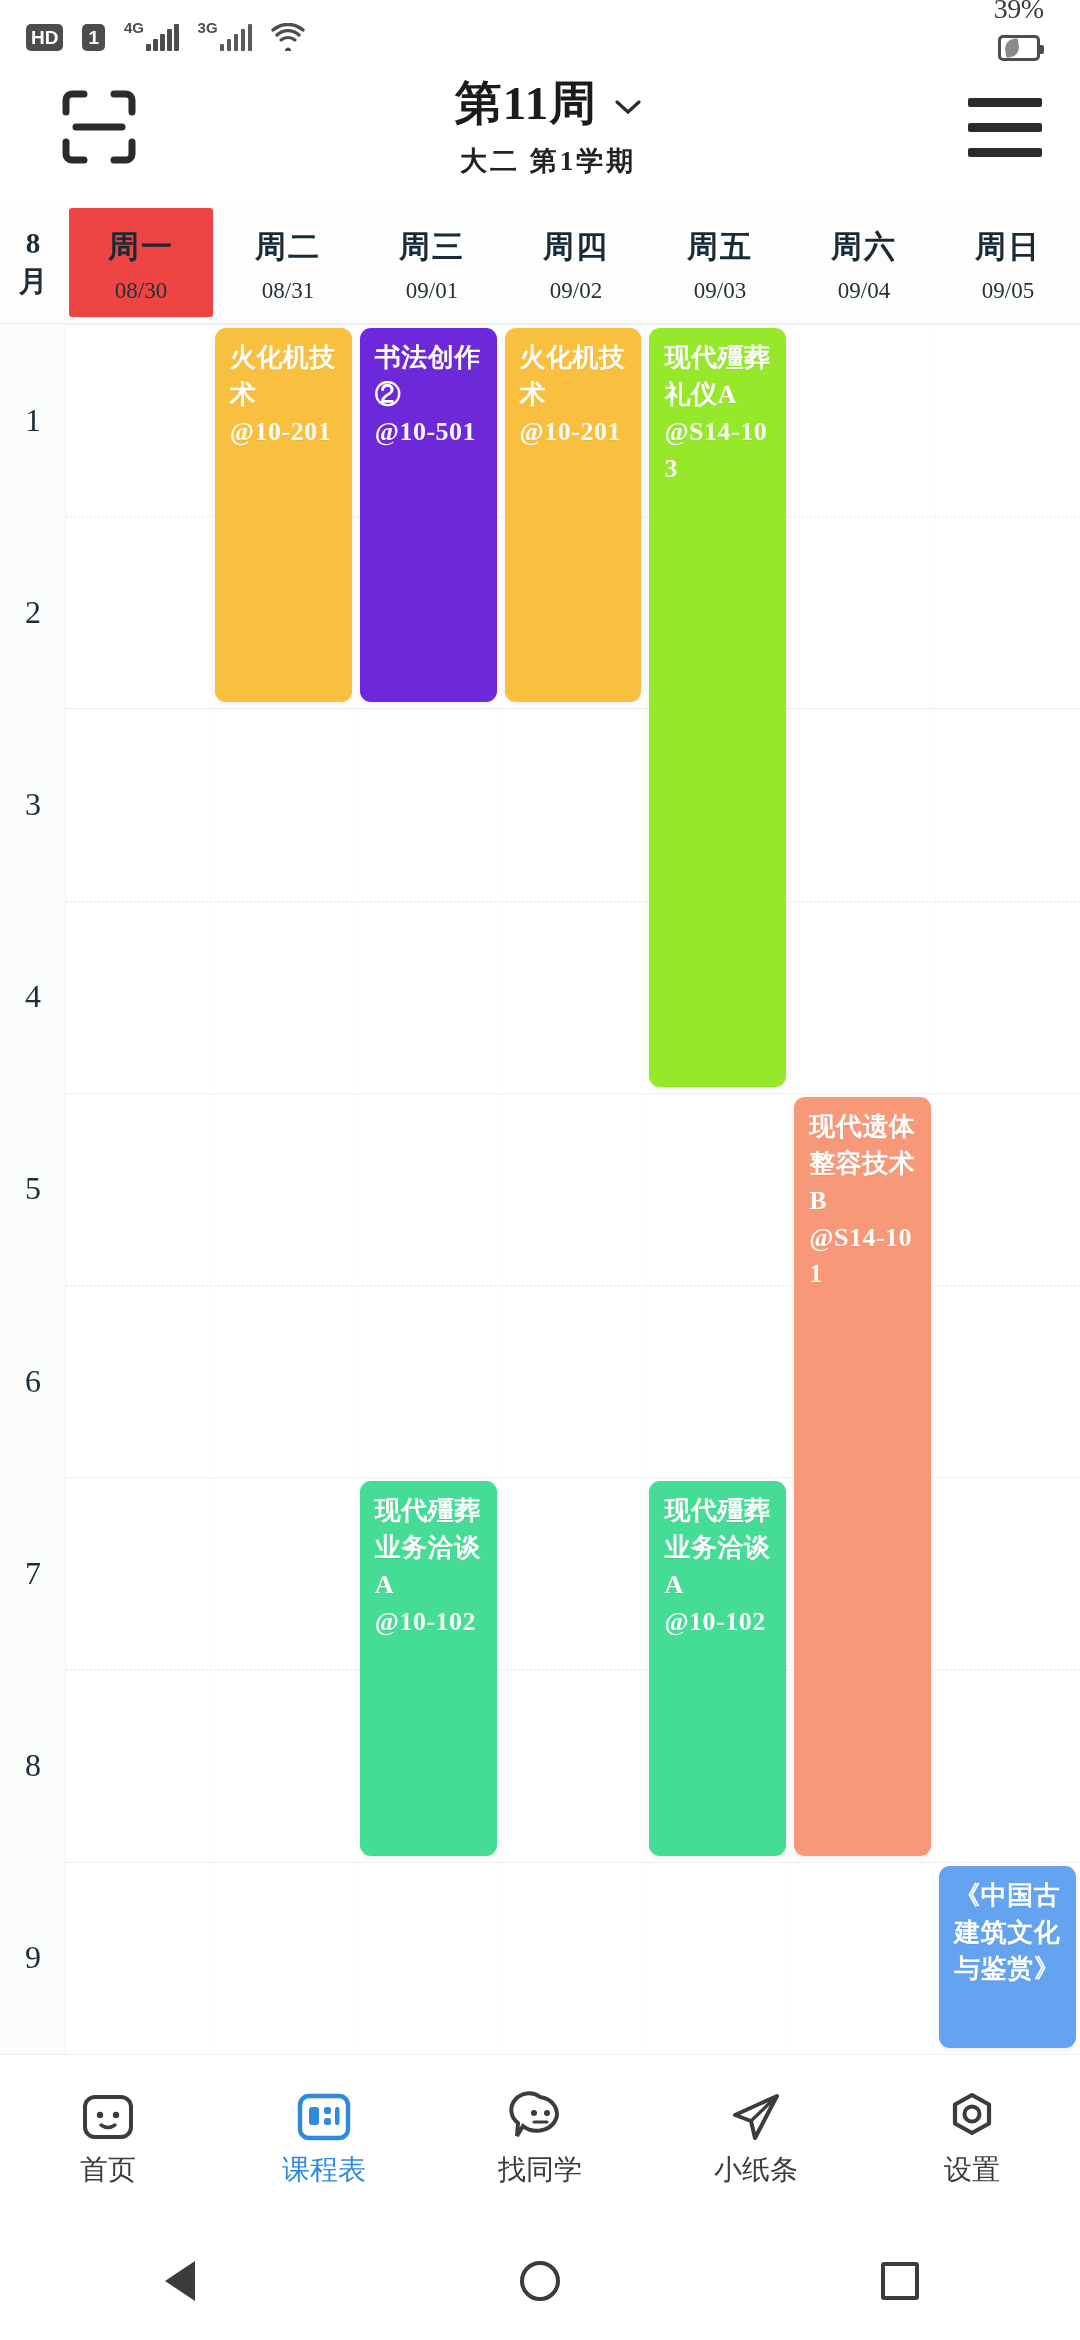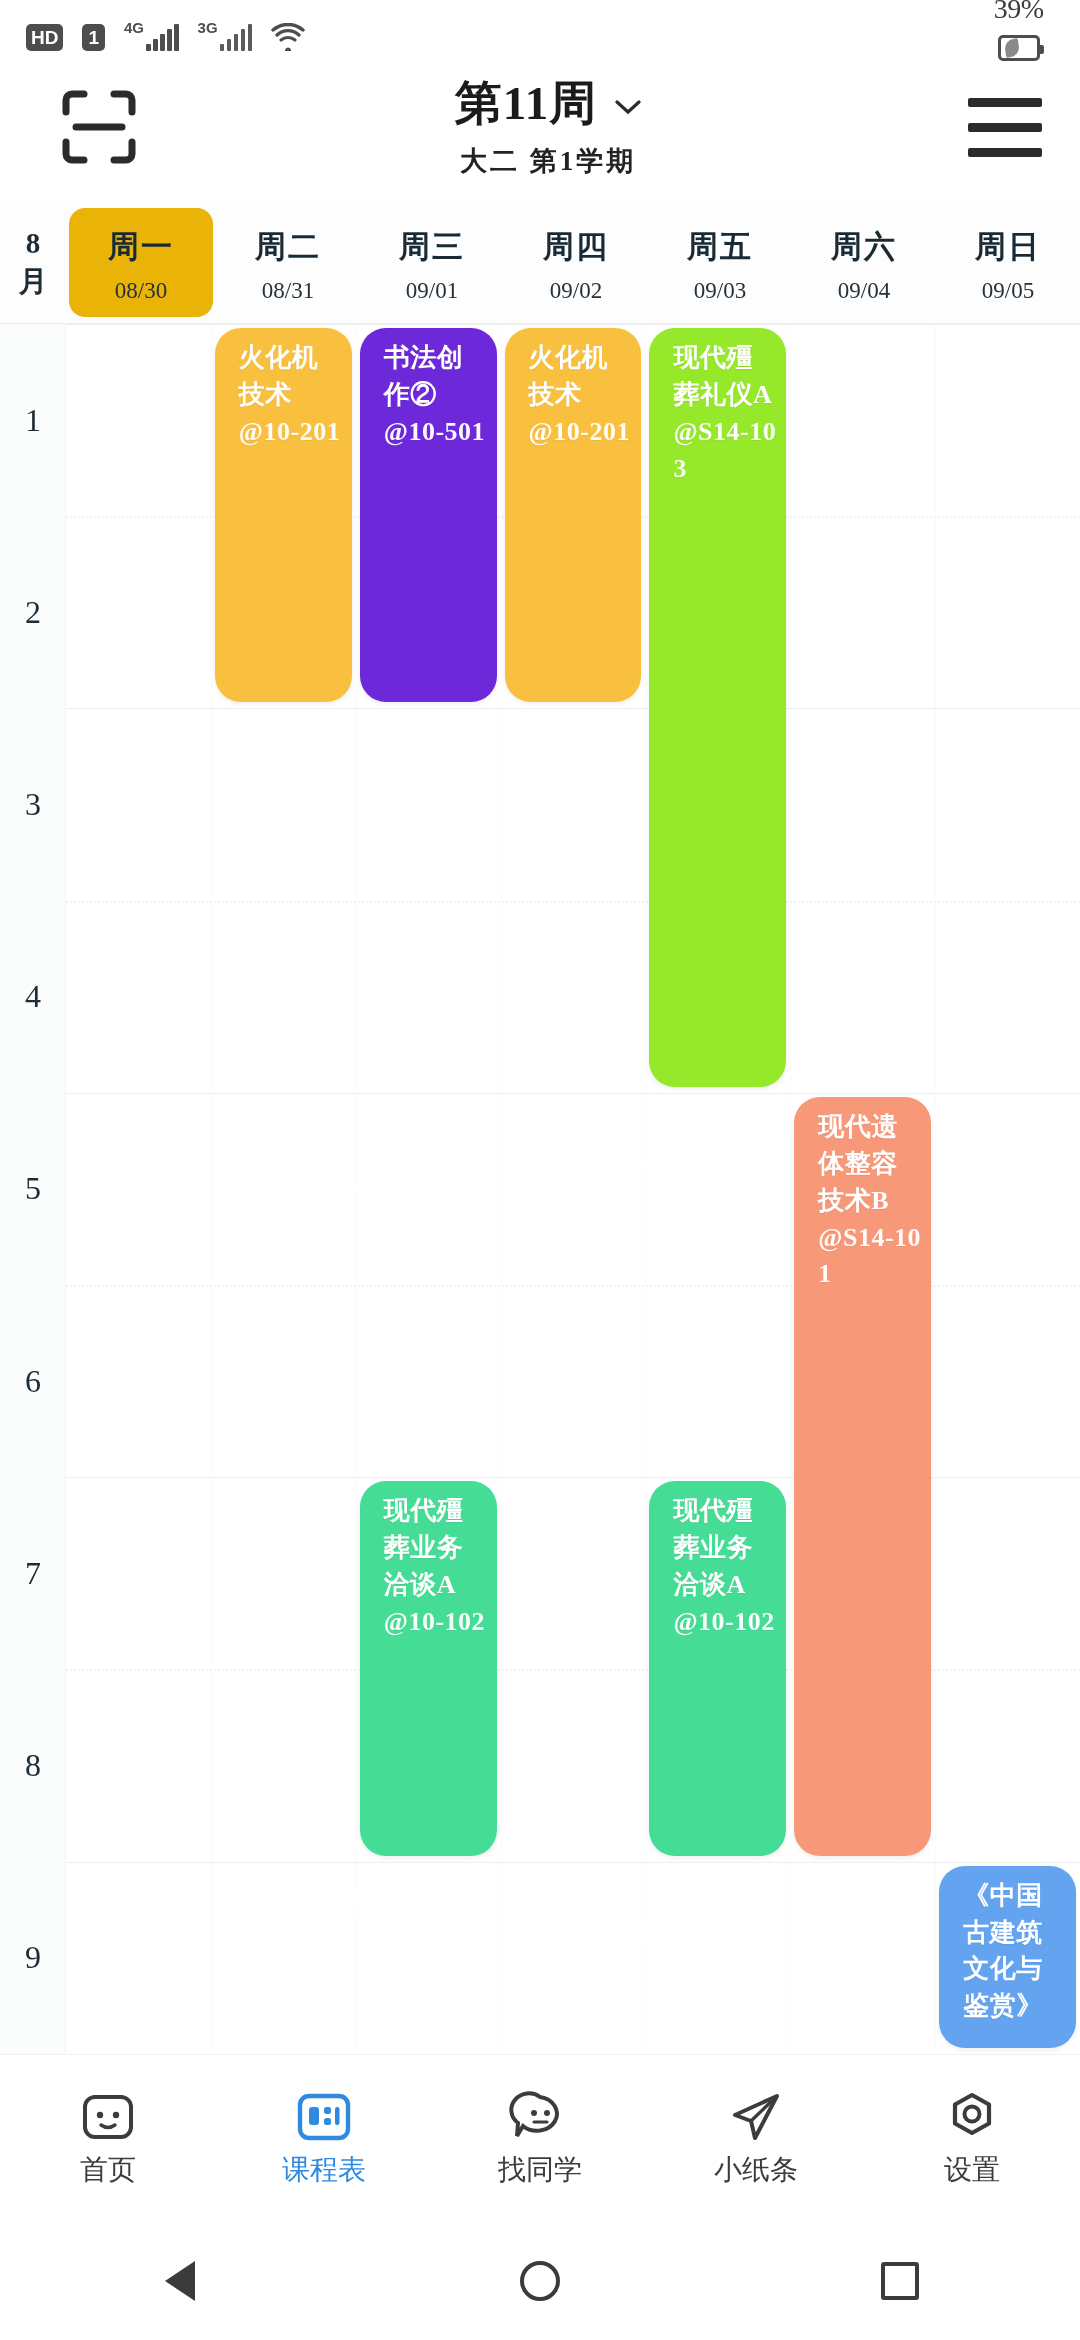--- a/index.html
+++ b/index.html
@@ -95,21 +95,21 @@
     width: 66px; flex: 0 0 66px;
     display: flex; flex-direction: column; align-items: center; justify-content: center;
     font-size: 29px; font-weight: 700; color: #1d2b33; line-height: 1.28;
     font-family: "Liberation Serif", serif;
   }
   .wh-day {
     flex: 1 1 0; display: flex; flex-direction: column;
     align-items: center; justify-content: center;
     padding-top: 4px;
   }
-  .wh-day.active { background: #eab308; border-radius: 16px; margin: 6px 3px; }
+  .wh-day.active { background: #ef4444; border-radius: 3px; margin: 6px 3px; }
   .wh-name {
     font-size: 31px; font-weight: 700; color: #172a36; letter-spacing: 2px;
     font-family: "Liberation Serif", serif;
   }
   .wh-date {
     font-size: 23px; color: #23313a; margin-top: 10px;
     font-family: "Liberation Serif", serif;
   }
 
   
@@ -134,22 +134,22 @@
   }
   .hline.solid { border-top: 1px solid #eceeef; }
   .vline {
     position: absolute; top: 0; width: 0; height: 1730px;
     border-left: 1px dotted #f7f7f8;
   }
 
   #cards { position: absolute; left: 66px; top: 0; width: 1014px; height: 1730px; }
   .card {
     position: absolute;
-    border-radius: 26px;
-    padding: 12px 9px 0 24px;
+    border-radius: 11px;
+    padding: 12px 9px 0 15px;
     color: #ffffff;
     font-family: "Liberation Serif", serif;
     font-size: 26px;
     line-height: 1.42;
     overflow: hidden;
     box-shadow: 0 2px 5px rgba(0,0,0,0.07);
     letter-spacing: 0.5px;
     word-break: break-all;
     font-weight: 700;
     text-shadow: 0 1px 1px rgba(0,0,0,0.06);

